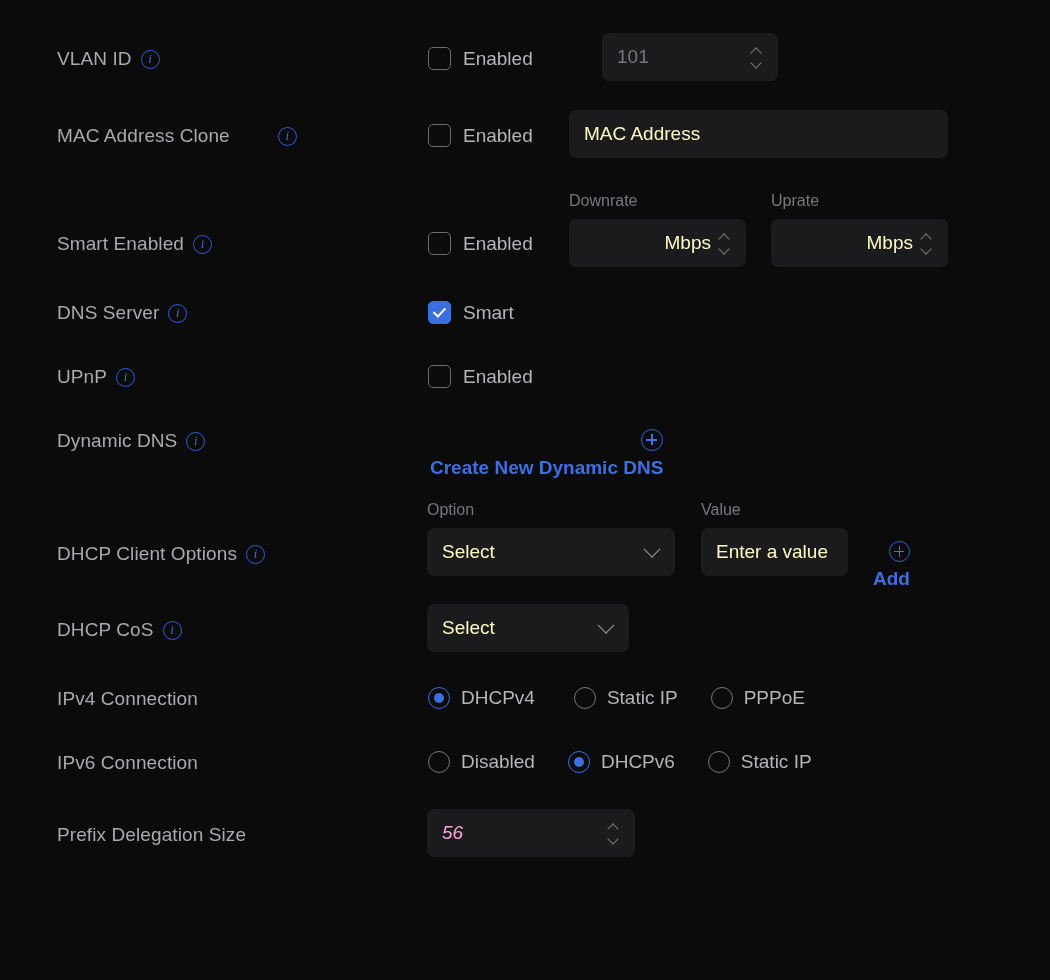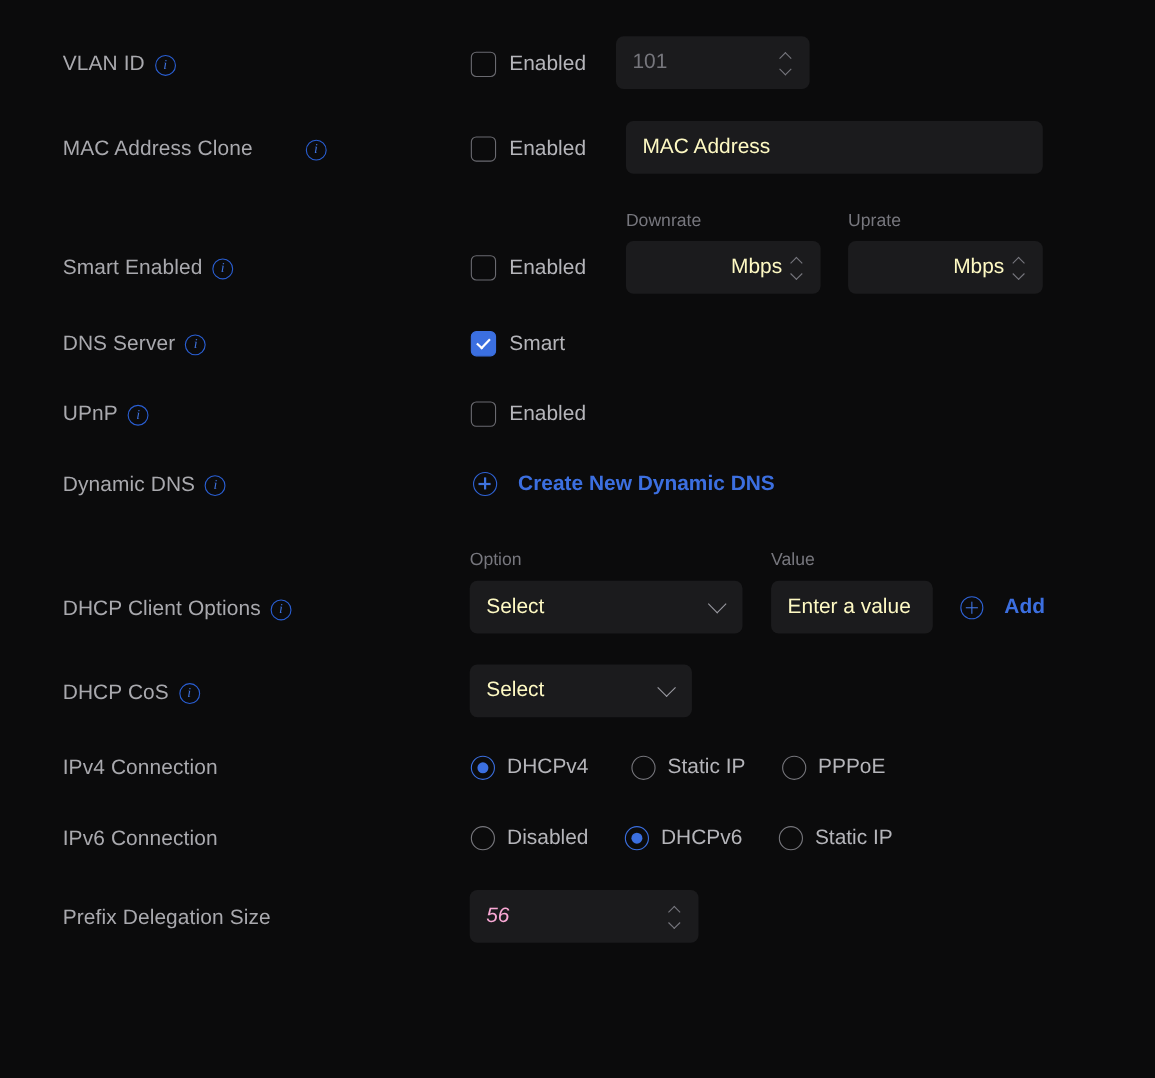--- a/index.html
+++ b/index.html
@@ -182,22 +182,23 @@
     font-size: 16px;
     color: #77777e;
     white-space: nowrap;
   }
 
   
   .link {
     position: absolute;
     display: flex;
     align-items: flex-end;
-    gap: 19px;
+    gap: 6px;
     cursor: pointer;
+    flex-direction: column;
   }
   .plus-circle {
     width: 22px; height: 22px;
     border-radius: 50%;
     border: 1.7px solid #2f63d6;
     box-sizing: border-box;
     position: relative;
     flex: none;
   }
   .plus-circle::before,
@@ -226,21 +227,21 @@
     <div class="label" style="top:48px;">
       <span>VLAN ID</span>
       <span class="info-icon">
           <span>i</span>
         </span>
     </div>
     <div class="cb-wrap" style="left:428px;top:47px;">
       <span class="cb"></span>
       <span class="cb-label">Enabled</span>
     </div>
-    <div class="field" style="left:560px;top:33px;width:176px;height:48px;">
+    <div class="field" style="left:602px;top:33px;width:176px;height:48px;">
       <span class="txt val-dim grow pad-l">101</span>
       <span class="stepper">
         <span class="chev up"></span>
         <span class="chev down"></span>
       </span>
     </div>
   </div>
 
   <div class="row" style="top:0;height:0;">
     <div class="label" style="top:125px;gap:48px;">

